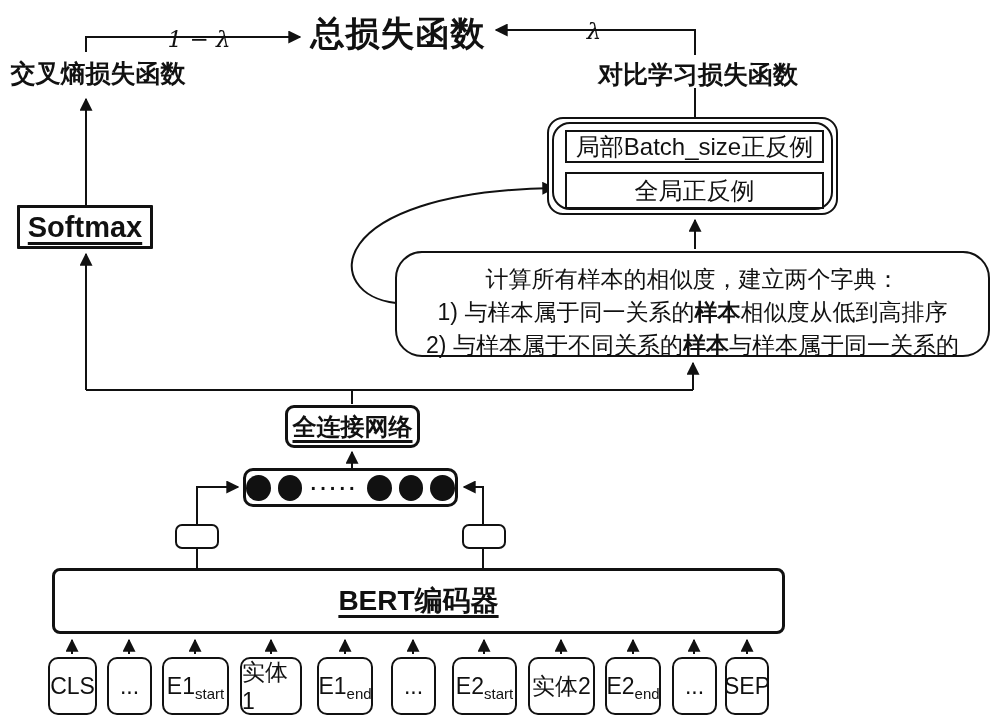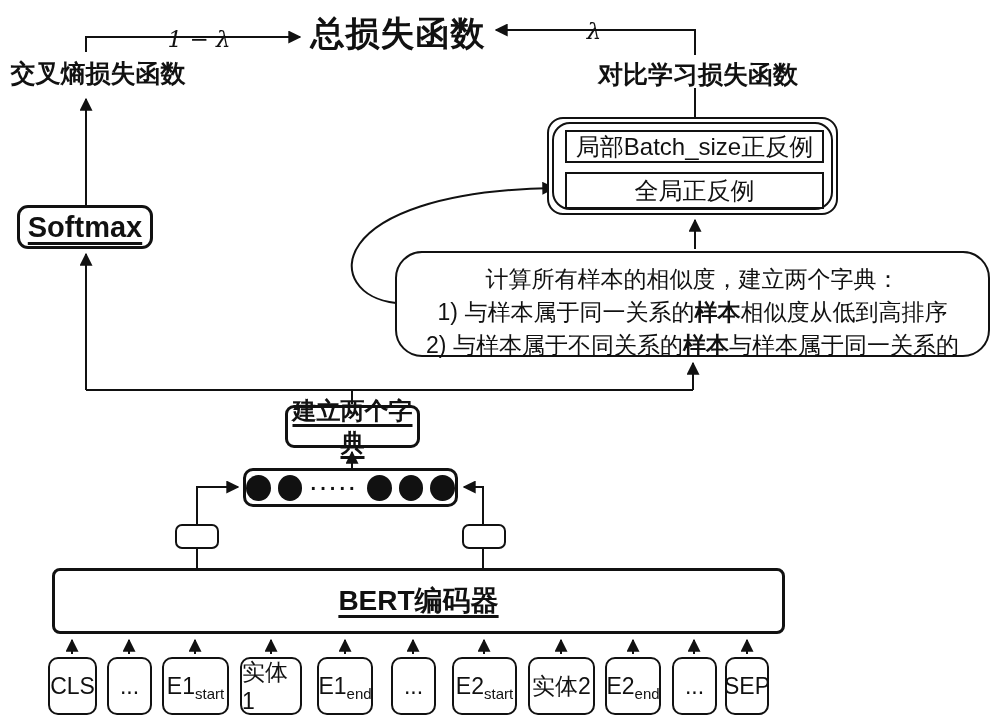--- a/index.html
+++ b/index.html
@@ -12,21 +12,21 @@
   .node { position:absolute; z-index:2; box-sizing:border-box; }
   .txt  { display:flex; align-items:center; justify-content:center; text-align:center; }
 
   .total-loss { left:308px; top:12px; width:180px; height:44px; font-size:34px; font-weight:bold; letter-spacing:1px; }
   .wlabel { font-family:"DejaVu Serif","Liberation Serif",serif; font-style:italic; font-size:23px;margin-top:17px; }
   .wleft  { left:160px; top:10px; width:78px; height:24px; }
   .wright { left:577px; top:2px;  width:34px; height:24px; }
   .ce-label { left:5px;   top:58px; width:186px; height:30px; font-size:25px; font-weight:bold; }
   .cl-label { left:597px; top:59px; width:202px; height:30px; font-size:25px; font-weight:bold; }
 
-  .softmax { left:17px; top:205px; width:136px; height:44px; border:3px solid #111; border-radius:11px; background:#fff;
+  .softmax { left:17px; top:205px; width:136px; height:44px; border:3px solid #111; border-radius:1px; background:#fff;
              font-size:29px; font-weight:bold; }
   .uline { text-decoration:underline; text-decoration-thickness:3px; text-underline-offset:5px; }
 
   .pairs-outer { left:547px; top:117px; width:291px; height:98px; border:2px solid #111; border-radius:16px; padding:3px; background:#fff; }
   .pairs-inner { width:100%; height:100%; border:2px solid #111; border-radius:18px; position:relative; box-sizing:border-box; }
   .pairs-row { position:absolute; left:11px; width:259px; border:2px solid #111; background:#fff; box-sizing:border-box;
                display:flex; align-items:center; justify-content:center; font-size:24px; }
   .pairs-local  { top:6px;  height:33px; }
   .pairs-global { top:48px; height:37px; }
 
@@ -111,21 +111,21 @@
     </div>
   </div>
 
   <div class="node dict-box">
     <div>计算所有样本的相似度，建立两个字典：</div>
     <div><span>1) 与样本属于同一关系的</span><b>样本</b><span>相似度从低到高排序</span></div>
     <div><span>2) 与样本属于不同关系的</span><b>样本</b><span>与样本属于同一关系的</span></div>
   </div>
 
   <div class="node txt fc-box">
-    <span class="uline">建立两个字典</span>
+    <span class="uline">全连接网络</span>
   </div>
 
   <div class="node emb-box">
     <span class="dot"></span>
     <span class="dot"></span>
     <span class="emb-dots">·····</span>
     <span class="dot"></span>
     <span class="dot"></span>
     <span class="dot"></span>
   </div>

